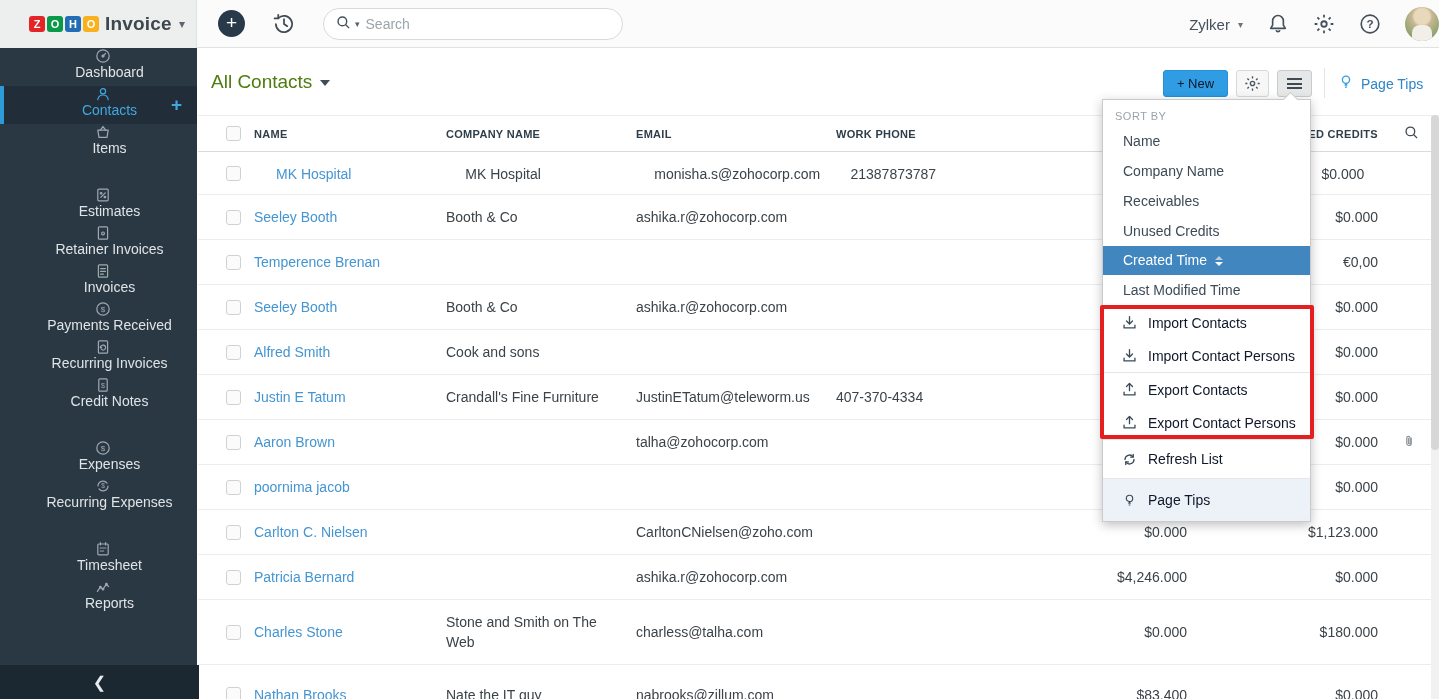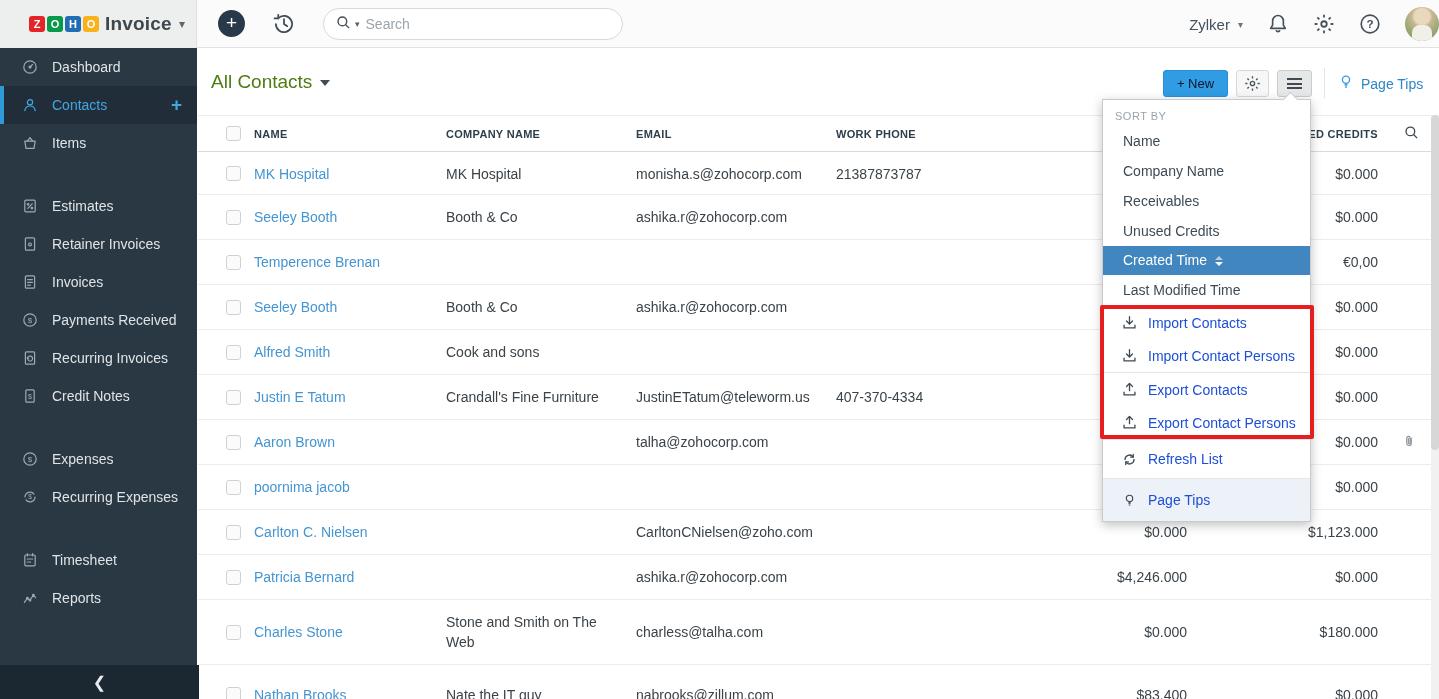--- a/index.html
+++ b/index.html
@@ -22,21 +22,21 @@
   .topbar-right { position:absolute; right:0; top:0; height:48px; display:flex; align-items:center; gap:24px; }
   .org { display:flex; align-items:center; gap:8px; font-size:15px; color:#45515b; cursor:pointer; }
   .org .caret { font-size:10px; color:#6b757d; }
   .tb-icon { width:22px; height:22px; cursor:pointer; }
   .avatar { width:34px; height:34px; border-radius:50%; cursor:pointer;
             background: radial-gradient(circle at 50% 28%, #e8d8bc 0 26%, #c9b794 34%, #9daa78 60%, #7d8f60 100%); position:relative; overflow:hidden; }
   .avatar:after { content:""; position:absolute; left:7px; top:18px; width:20px; height:16px; border-radius:8px 8px 0 0; background:#f2efe8; }
 
   
   .sidebar { position:absolute; top:48px; left:0; width:197px; height:617px; background:#2a3843; z-index:10; }
-  .side-item { position:relative; height:38px; display:flex; align-items:center; padding-left:22px; cursor:pointer; color:#dfe4e7; font-size:14px; }
+  .side-item { position:relative; height:38px; display:flex; align-items:center; padding-left:22px; cursor:pointer; color:#dfe4e7; font-size:14px;flex-direction:column; }
   .side-item .s-icon { width:16px; height:16px; margin-right:14px; flex:none; opacity:.85; }
   .side-item.active { background:#212e39; color:#42a7e0; border-left:4px solid #2e9bd9; padding-left:18px; }
   .side-item.active .s-icon { opacity:1; }
   .side-add { position:absolute; right:15px; top:8px; font-size:19px; color:#42a7e0; font-weight:bold; }
   .side-spacer { height:25px; }
   .collapse-bar { position:absolute; left:0; top:665px; width:199px; height:34px; background:#1b2731; color:#e8ecef; display:flex; align-items:center; justify-content:center; font-size:16px; cursor:pointer; z-index:12; }
 
   
   .main { position:absolute; left:198px; top:48px; width:1241px; height:651px; background:#fff; }
   .page-title { position:absolute; left:13px; top:23px; font-size:19px; color:#4d7c0f; cursor:pointer; }
@@ -73,21 +73,21 @@
   
   .menu { position:absolute; left:1102px; top:99px; width:209px; background:#fff; border:1px solid #c8cacb; box-shadow:0 3px 10px rgba(0,0,0,.25); z-index:50; }
   .menu:before { content:""; position:absolute; top:-6px; left:182px; width:10px; height:10px; background:#fff; border-left:1px solid #c8cacb; border-top:1px solid #c8cacb; transform:rotate(45deg); }
   .menu-sortlabel { padding:10px 0 4px 12px; font-size:11px; color:#9aa3aa; letter-spacing:.5px; }
   .menu-opt { height:30px; line-height:30px; padding-left:20px; font-size:14px; color:#3d4b57; cursor:pointer; }
   .menu-opt.sel { background:#4186be; color:#fff; height:29px; line-height:29px; display:flex; align-items:center; }
   .sort-arrows { display:inline-flex; flex-direction:column; gap:2px; margin-left:8px; }
   .sort-arrows .up { width:0; height:0; border-left:4px solid transparent; border-right:4px solid transparent; border-bottom:4px solid rgba(255,255,255,.6); }
   .sort-arrows .down { width:0; height:0; border-left:4px solid transparent; border-right:4px solid transparent; border-top:4px solid #fff; }
   .menu-sep { border-top:1px solid #e4e6e7; }
-  .menu-act { height:32px; display:flex; align-items:center; padding-left:19px; font-size:14px; color:#1d4ed8; cursor:pointer; }
+  .menu-act { height:32px; display:flex; align-items:center; padding-left:19px; font-size:14px; color:#0f172a; cursor:pointer; }
   .menu-act .m-icon { width:15px; height:15px; margin-right:11px; flex:none; }
   .menu-refresh { height:38px; }
   .menu-pagetips { height:42px; background:#edf2f8; }
   .red-box { position:absolute; left:1100px; top:305px; width:214px; height:134px; border:4px solid #e51f1f; border-radius:2px; z-index:60; pointer-events:none; }
 </style>
 </head>
 <body>
 
 <div class="screen">
 
@@ -289,21 +289,21 @@
         <div class="c-phone">WORK PHONE</div>
         <div class="c-recv"></div>
         <div class="c-cred">UNUSED CREDITS</div>
         <div class="th-search"><svg viewBox="0 0 16 16" width="15" height="15" fill="none" stroke="#3c4a56" stroke-width="1.4">
             <circle cx="6.8" cy="6.8" r="4.6"></circle>
             <path d="M10.4 10.4 14 14"></path>
           </svg></div>
       </div>
 
     <div class="rows" id="rows">
-        <div class="trow" style="min-height: 42px;">
+        <div class="trow" style="min-height: 42px; gap: 22px;">
           <div class="cb"></div>
           <div class="cell c-name"><span class="name-link">MK Hospital</span></div>
           <div class="cell c-company">MK Hospital</div>
           <div class="cell c-email">monisha.s@zohocorp.com</div>
           <div class="cell c-phone">21387873787</div>
           <div class="cell c-recv"></div>
           <div class="cell c-cred">$0.000</div>
           <div class="cell c-att"></div>
         </div>
         <div class="trow" style="min-height: 45px;">

